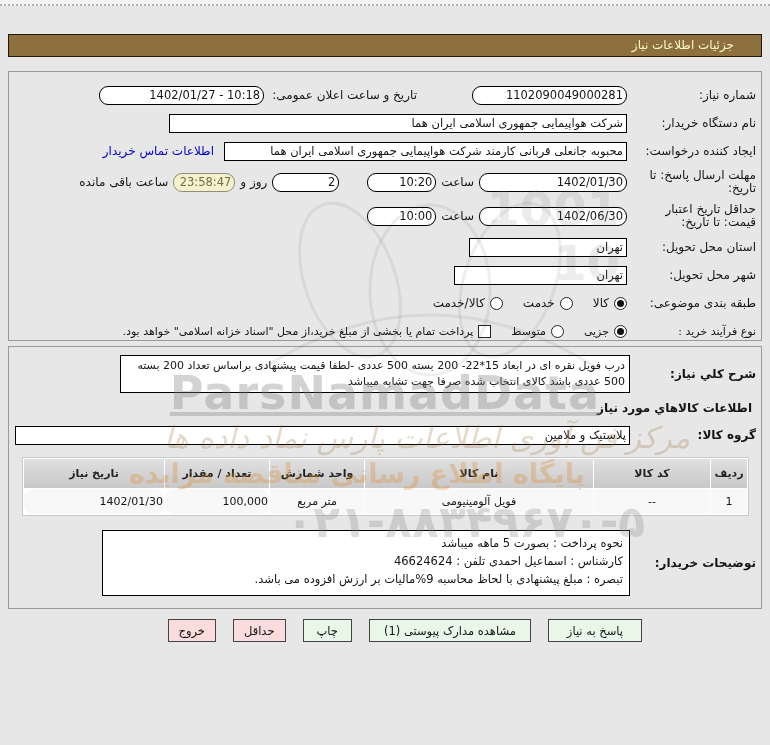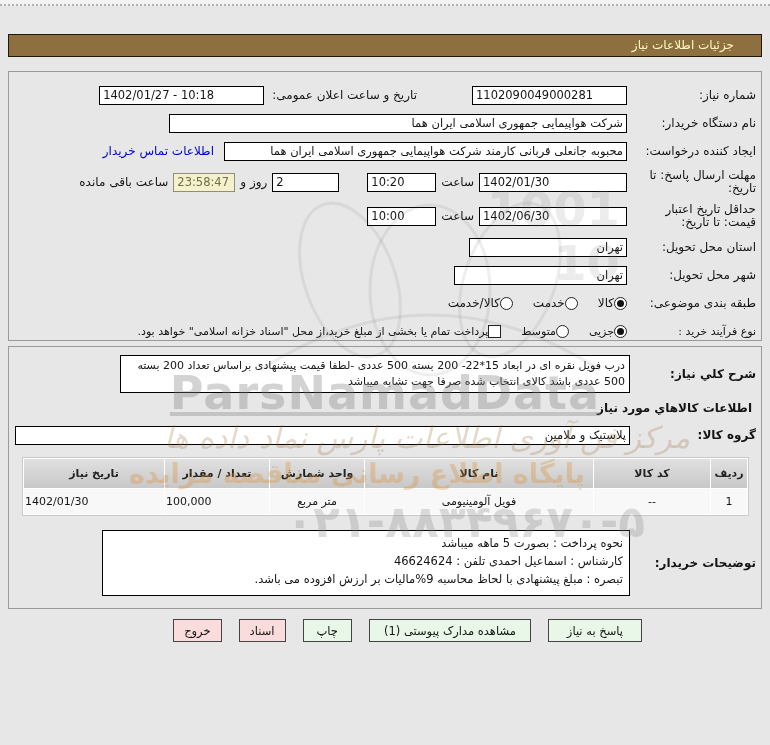--- a/index.html
+++ b/index.html
@@ -17,32 +17,32 @@
   }
   .panel { margin:14px 8px 0; border:1px solid #9a9a9a; padding:13px 5px 4px 6px; }
   #panel1 { height:270px; }
   #panel2 { margin-top:5px; height:263px; padding:8px 5px 4px 6px; }
   .row { display:flex; align-items:center; margin-bottom:8px; min-height:20px; }
   .lbl { width:129px; flex:none; line-height:13px; padding-left:4px; }
   .box {
     background:#fff; border:1px solid #000; height:19px; line-height:17px;
     padding:0 3px; white-space:nowrap; overflow:hidden; flex:none; font-size:11.5px;
   }
-  .num { direction:ltr; unicode-bidi:isolate; text-align:left; }
+  .num { direction:ltr; unicode-bidi:isolate; text-align:right;border-radius:9px; }
   .w62{width:62px} .w67{width:67px} .w69{width:69px} .w148{width:148px}
   .w155{width:155px} .w158{width:158px} .w165{width:165px} .w173{width:173px}
   .w403{width:403px} .w458{width:458px}
   .mr8{margin-right:8px} .mr10{margin-right:10px} .mr28{margin-right:28px} .mr55{margin-right:55px}
   .sp4{margin:0 5px; flex:none;}
   .link { color:#0000cc; cursor:pointer; flex:none; }
   .yellow { background:#f5f1cd; border:1px solid #8e8e7a; color:#6f6f4c; }
   .radio { width:13px; height:13px; border:1px solid #222; border-radius:50%; background:#fff; display:inline-block; position:relative; flex:none; }
   .radio.sel::after { content:""; position:absolute; inset:2px; background:#111; border-radius:50%; }
   .checkbox { width:13px; height:13px; border:1px solid #222; background:#fff; display:inline-block; flex:none; }
-  .opt { display:flex; align-items:center; margin-left:20px; flex:none; }
+  .opt { display:flex; align-items:center; gap:5px; margin-left:20px; flex:none; }
   .small { font-size:11px; }
   .lbl2 { width:126px; flex:none; font-weight:bold; line-height:14px; padding-left:4px; }
   .descbox { width:510px; height:38px; background:#fff; border:1px solid #000; padding:2px 4px; font-size:11px; line-height:16px; overflow:hidden; flex:none; }
   .heading { font-weight:bold; margin:2px 4px 10px 0; }
   .groupbox { flex:1; }
   table { border-collapse:separate; border-spacing:1px; background:#fff; margin:12px 7px 0; width:calc(100% - 14px); border:1px solid #c9c9c9; }
   th { background:linear-gradient(#e0e0e0,#c8c8c8); font-size:11px; height:29px; font-weight:bold; color:#222; }
   td { background:#f8f8f8; height:25px; text-align:center; font-size:11px; }
   .c1{width:36px} .c2{width:116px} .c3{width:228px} .c4{width:94px} .c5{width:104px}
   .notesrow { margin-top:14px; }
@@ -191,21 +191,21 @@
       <div>کارشناس : اسماعیل احمدی تلفن : 46624624</div>
       <div>تبصره : مبلغ پیشنهادی با لحاظ محاسبه 9%مالیات بر ارزش افزوده می باشد.</div>
     </div>
   </div>
 </div>
 
 <div class="btnrow">
   <div class="btn green p18">پاسخ به نیاز</div>
   <div class="btn green p14">مشاهده مدارک پیوستی (1)</div>
   <div class="btn green p13">چاپ</div>
-  <div class="btn pink p10">اسناد</div>
+  <div class="btn pink p10">حداقل</div>
   <div class="btn pink p10">خروج</div>
 </div>
 
 <svg class="wm" id="wm-logo" width="460" height="240" viewBox="0 0 460 240">
   <g fill="none" stroke="rgba(90,90,90,0.10)" stroke-width="3">
     <ellipse cx="230" cy="150" rx="60" ry="85"></ellipse>
     <ellipse cx="150" cy="140" rx="45" ry="80" transform="rotate(-20 150 140)"></ellipse>
     <ellipse cx="310" cy="140" rx="45" ry="80" transform="rotate(20 310 140)"></ellipse>
     <path d="M60 230 Q230 120 400 230"></path>
   </g>

